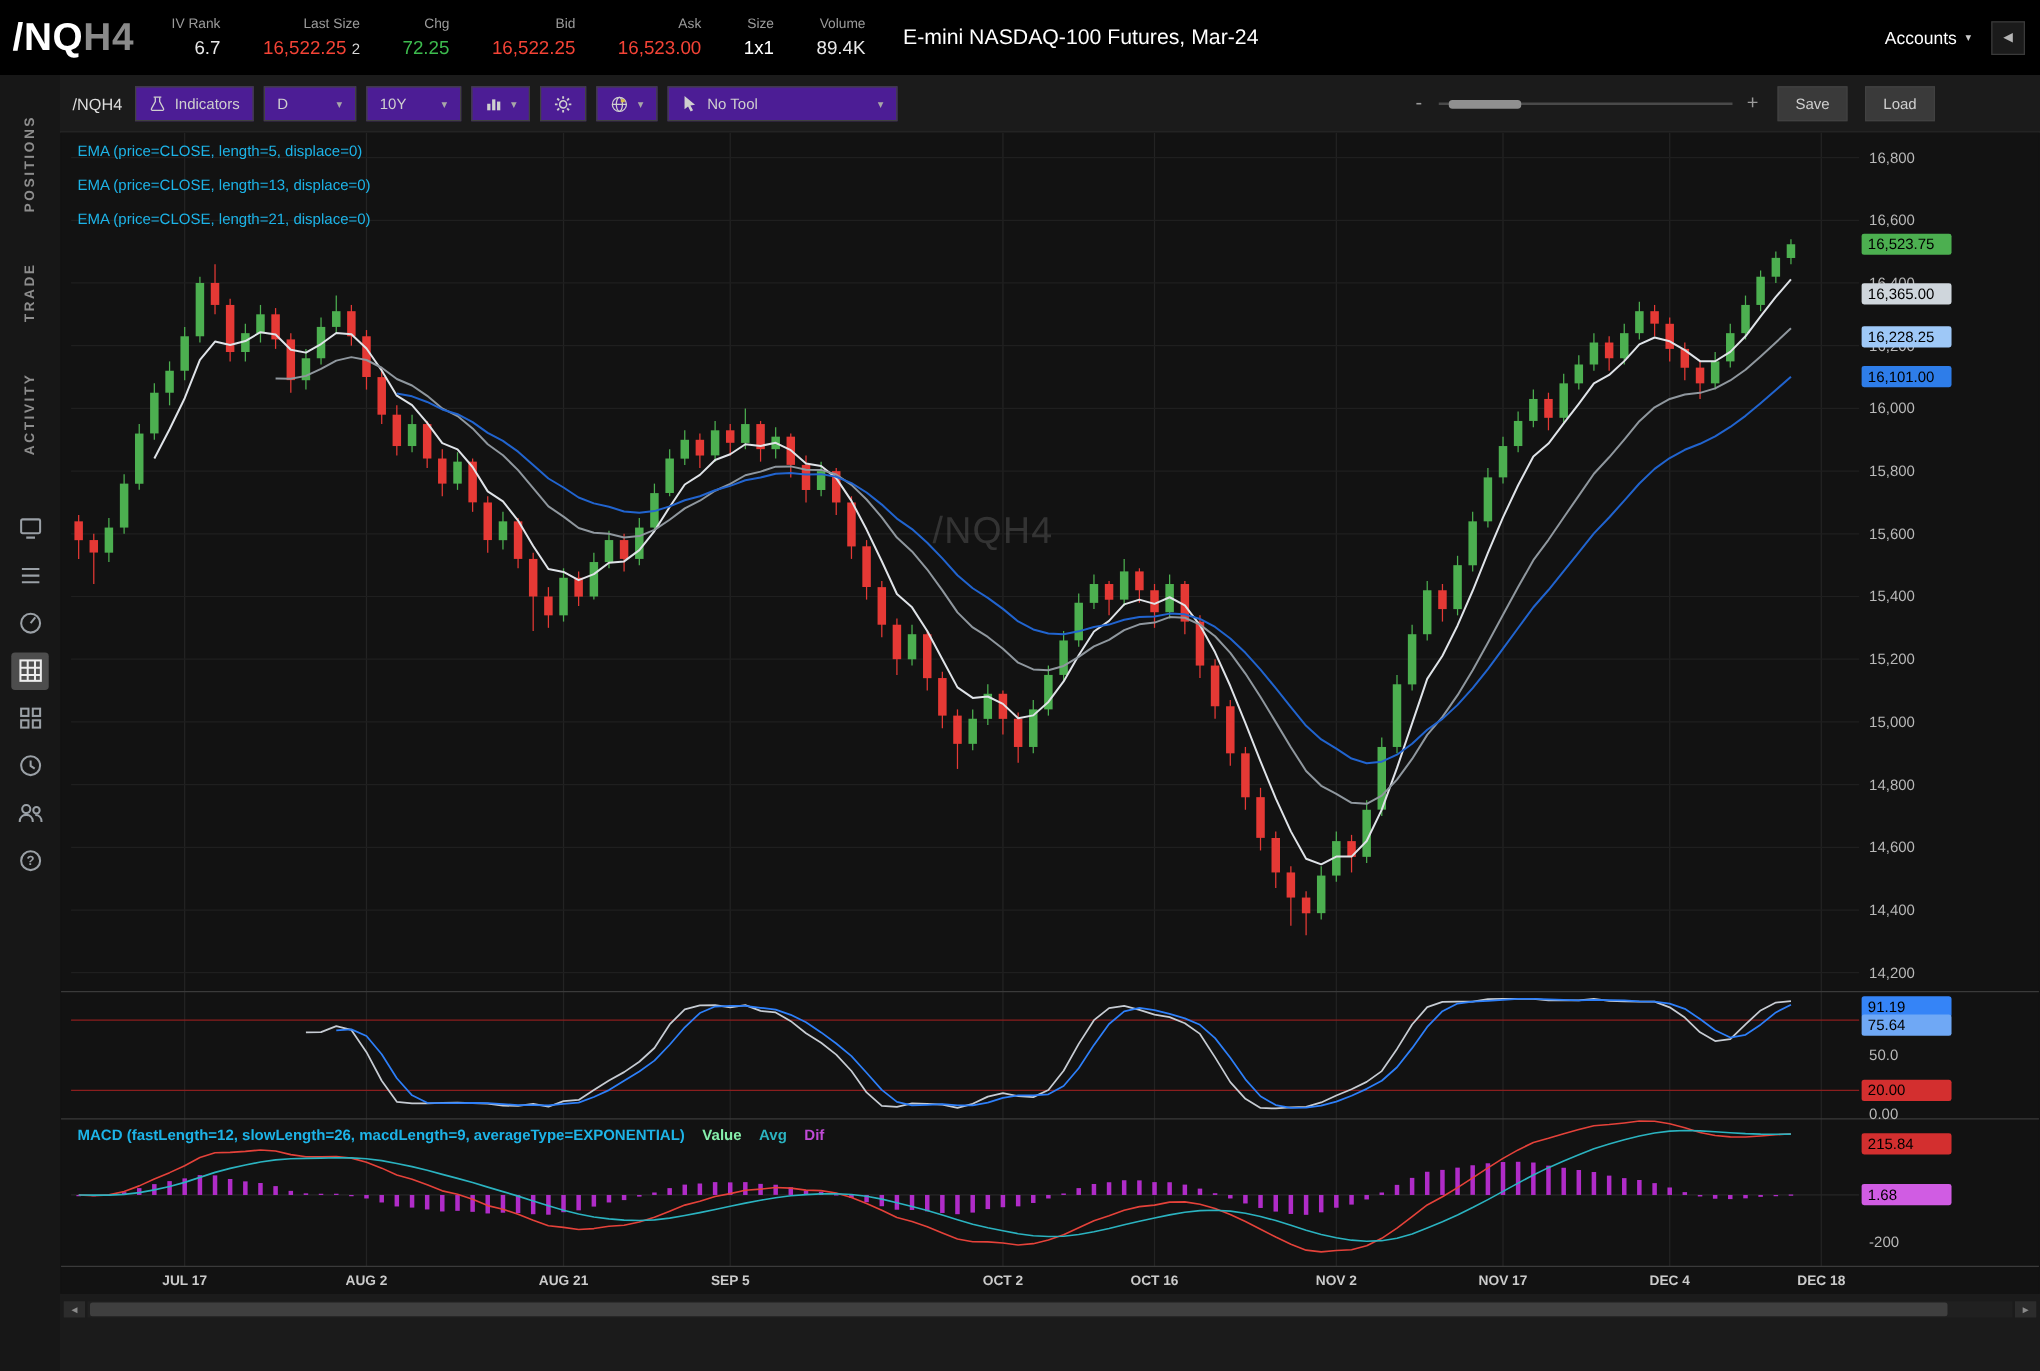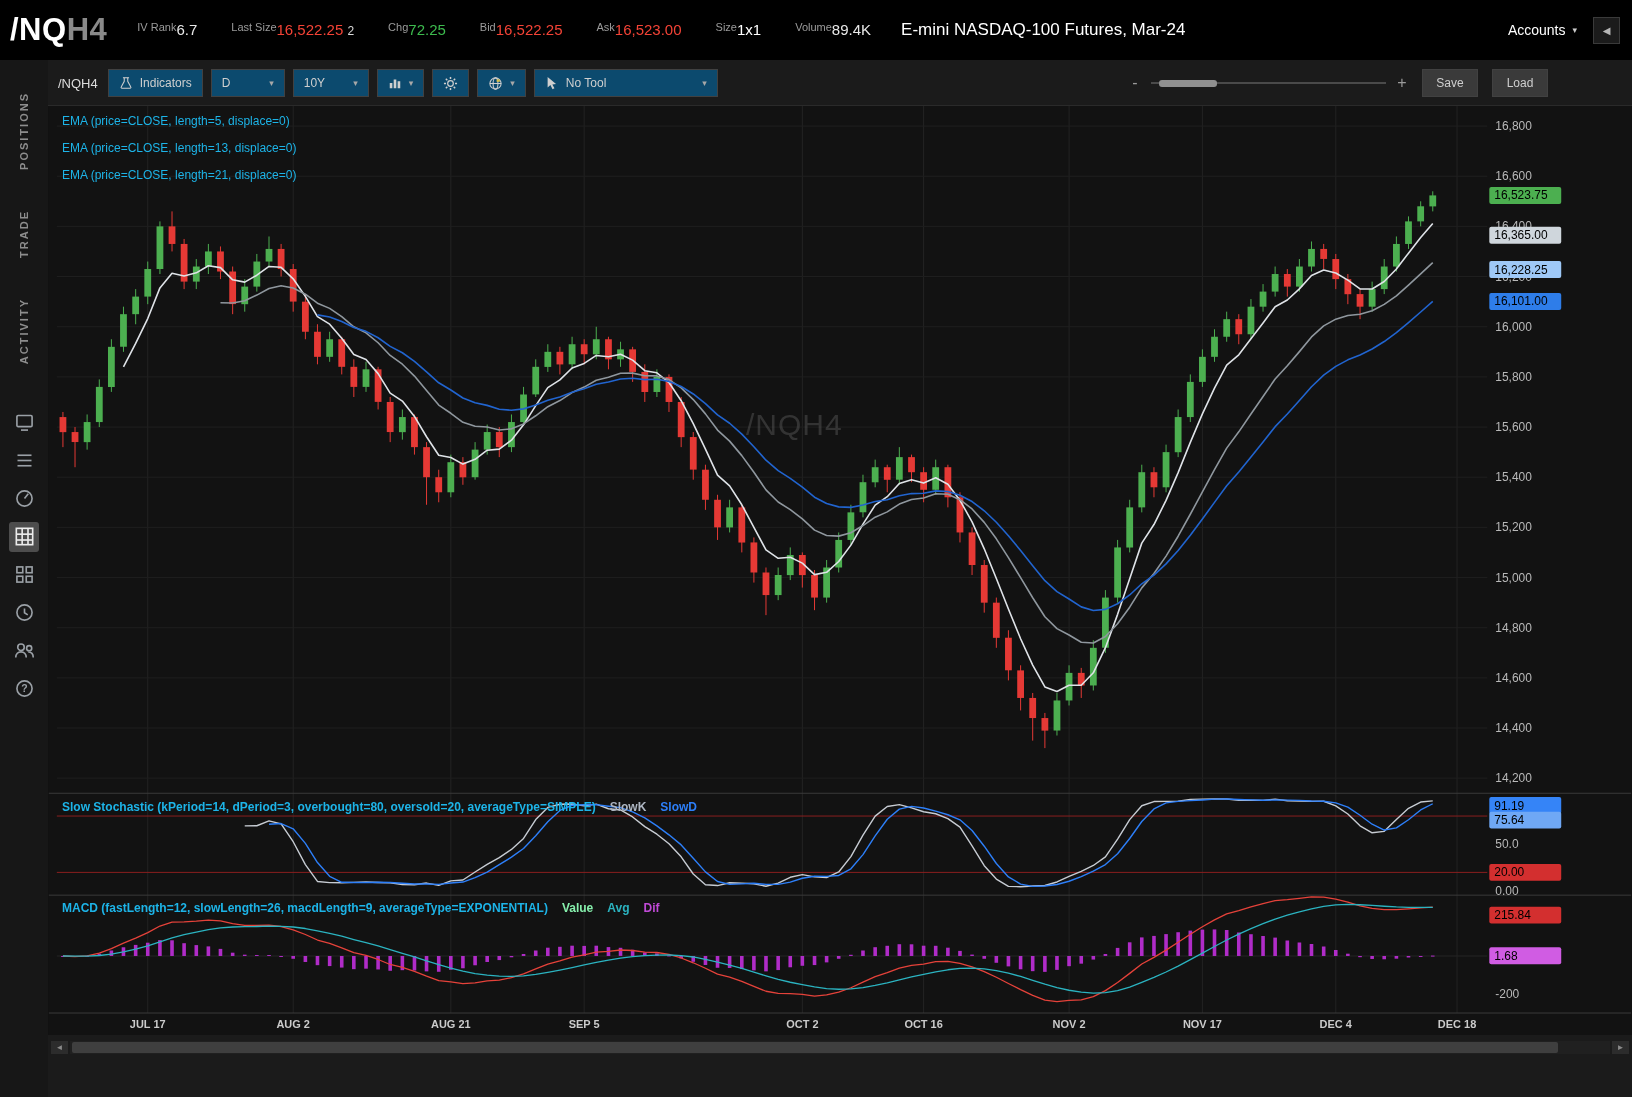--- a/index.html
+++ b/index.html
@@ -3,21 +3,21 @@
 <meta charset="utf-8">
 <style>
   *{margin:0;padding:0;box-sizing:border-box}
   html,body{width:1632px;height:1097px;background:#141414;overflow:hidden;
     font-family:"Liberation Sans",sans-serif;color:#ddd}
   
   .header{height:60px;background:#000;display:flex;align-items:center;gap:30px;padding:0 0 0 10px}
   .sym{font-size:31px;font-weight:bold;color:#fff;letter-spacing:.5px;white-space:nowrap}
   .sym .suffix{color:#8a8a8a;font-weight:bold}
   .stats{display:flex;gap:34px;align-items:center}
-  .stat{display:flex;flex-direction:row;align-items:flex-start;line-height:1.15}
+  .stat{display:flex;flex-direction:column;align-items:flex-end;line-height:1.15}
   .stat .lbl{color:#9b9b9b;font-size:11px;margin-bottom:4px}
   .stat .val{font-size:15px}
   .v-red{color:#f44336}.v-green{color:#3dbb4e}.v-white{color:#e8e8e8}.v-gray{color:#ffffff}
   .stat .extra{color:#d9d9d9;font-size:12px}
   .desc{font-size:17px;color:#fff;white-space:nowrap}
   .hright{margin-left:auto;display:flex;align-items:center;gap:16px;padding-right:12px}
   .accounts{color:#fff;font-size:14px;display:flex;align-items:center;gap:7px;cursor:pointer}
   .accounts .caret{font-size:9px;color:#ccc}
   .collapse{width:27px;height:27px;border:1px solid #3a3a3a;background:#1b1b1b;color:#b5b5b5;
     display:flex;align-items:center;justify-content:center;font-size:10px;cursor:pointer}
@@ -27,21 +27,21 @@
   #side-tabs{display:flex;flex-direction:column;align-items:center}
   .side-tab{writing-mode:vertical-rl;transform:rotate(180deg);color:#8d8d8d;font-size:11px;
     font-weight:bold;letter-spacing:2px;margin:20px 0;cursor:pointer}
   #side-icons{margin-top:24px;display:flex;flex-direction:column;gap:8px;align-items:center}
   .side-icon{width:30px;height:30px;display:flex;align-items:center;justify-content:center;border-radius:3px;cursor:pointer}
   .side-icon.active{background:#4d4d4d}
   
   .panel{flex:1;background:#1b1b1b;display:flex;flex-direction:column;padding-top:7px}
   .toolbar{height:32px;display:flex;align-items:center;gap:8px;padding:0 84px 0 10px;margin-bottom:6px}
   .tsym{color:#ddd;font-size:13px;margin-right:2px}
-  .tbtn{height:28px;background:#0c4a6e;border:1px solid #414141;color:#cfcfcf;font-size:12px;
+  .tbtn{height:28px;background:#4c1d95;border:1px solid #414141;color:#cfcfcf;font-size:12px;
     display:flex;align-items:center;gap:7px;padding:0 10px;font-family:inherit;cursor:pointer}
   .tbtn .caret{font-size:9px;color:#a8a8a8}
   .tbtn.tool{width:184px}
   .tbtn.tool .caret{margin-left:auto}
   .tright{margin-left:auto;display:flex;align-items:center;gap:10px}
   .zoomlbl{color:#9a9a9a;font-size:16px;cursor:pointer;width:12px;text-align:center}
   .slider{width:235px;height:9px;position:relative;cursor:pointer}
   .slider:before{content:"";position:absolute;left:0;right:0;top:3.5px;height:2px;background:#4a4a4a}
   .thumb{position:absolute;left:8px;top:1px;width:58px;height:7px;background:#909090;border-radius:3px}
   .tbtn.wide{width:56px;justify-content:center;background:#3a3a3a;margin-left:4px}
@@ -682,25 +682,20 @@
             <text x="1447" y="814.0" fill="#000" font-size="12">215.84</text>
             <rect x="1442" y="842.1" width="72" height="17" rx="2" fill="#d05ce3"></rect>
             <text x="1447" y="854.6" fill="#000" font-size="12">1.68</text>
           </svg>
         <div id="study-labels">
             <div class="ema-label" style="top: 8px;">EMA (price=CLOSE, length=5, displace=0)</div>
             <div class="ema-label" style="top: 35px;">EMA (price=CLOSE, length=13, displace=0)</div>
             <div class="ema-label" style="top: 62px;">EMA (price=CLOSE, length=21, displace=0)</div>
           </div>
 
-        <div class="study-row" style="top:694px">
-          <span class="cyan">Slow Stochastic (kPeriod=14, dPeriod=3, overbought=80, oversold=20, averageType=SIMPLE)</span>
-          <span class="lg-k">SlowK</span>
-          <span class="lg-d">SlowD</span>
-        </div>
 
         <div class="study-row" style="top:795px">
           <span class="cyan">MACD (fastLength=12, slowLength=26, macdLength=9, averageType=EXPONENTIAL)</span>
           <span class="lg-val">Value</span>
           <span class="lg-avg">Avg</span>
           <span class="lg-dif">Dif</span>
         </div>
 
         <div class="watermark">/NQH4</div>
       </div>

